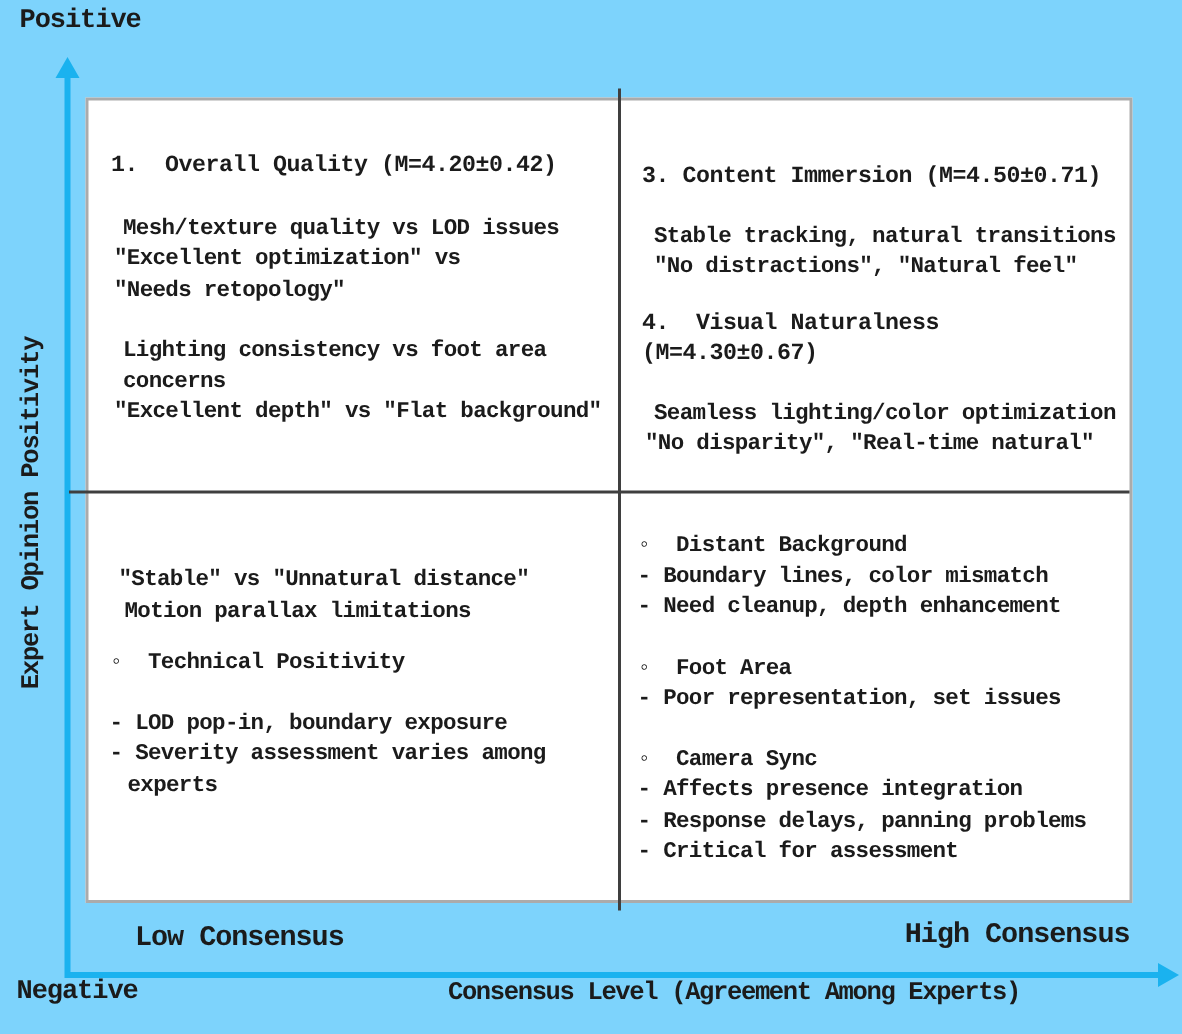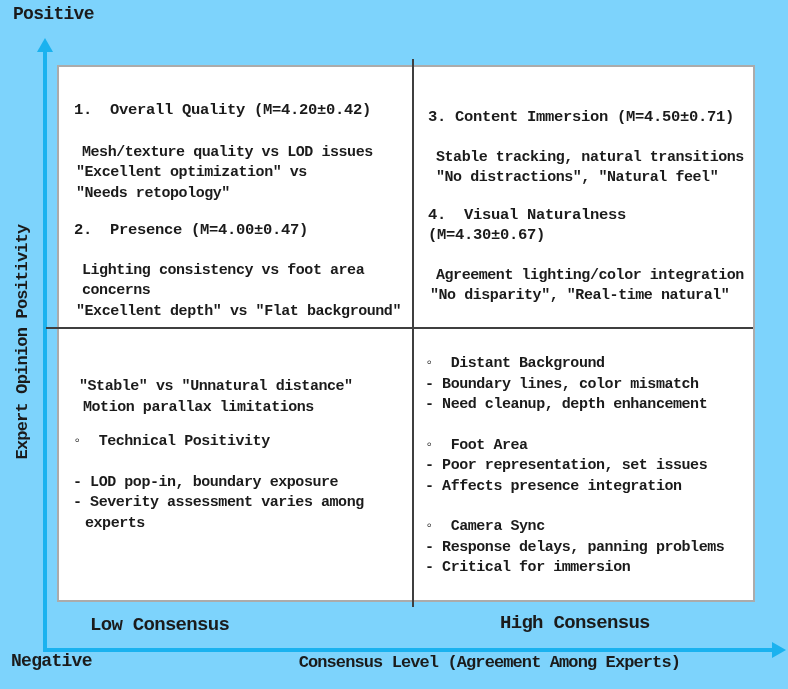--- a/index.html
+++ b/index.html
@@ -21,21 +21,21 @@
   .vdiv{position:absolute;left:412px;top:59px;width:2px;height:548px;background:var(--divider,#3f3f3f);}
   .hdiv{position:absolute;left:46px;top:327px;width:707px;height:2px;background:var(--divider,#3f3f3f);}
   
   .lab{position:absolute;font-weight:700;white-space:nowrap;letter-spacing:-0.7px;}
   .y-top-label{left:13px;top:4px;font-size:18px;}
   .y-bottom-label{left:11px;top:651px;font-size:18px;}
   .y-title{left:22px;top:342px;font-size:17px;letter-spacing:-0.8px;
     transform:translate(-50%,-50%) rotate(-90deg);}
   .x-title{left:100px;top:653px;width:580px;text-align:right;font-size:17px;letter-spacing:-0.9px;}
   .x-low{left:90px;top:614px;font-size:19px;}
-  .x-high{left:500px;top:612px;width:253px;font-size:19px;}
+  .x-high{left:500px;top:612px;width:253px;text-align:right;font-size:19px;}
   
   .quad{position:absolute;}
   .q-tl{left:74px;top:100px;width:338px;}
   .q-tr{left:428px;top:107px;width:322px;}
   .q-bl{left:73px;top:357px;width:300px;}
   .q-br{left:425px;top:354px;width:325px;}
   .ln{font-size:15px;font-weight:700;line-height:20.5px;letter-spacing:-0.45px;white-space:pre-wrap;}
   .heading{font-size:15.5px;letter-spacing:-0.3px;}
   .ind2{padding-left:2px;}
   .ind6{padding-left:6px;}
@@ -66,47 +66,46 @@
 
   <div class="frame"></div>
   <div class="vdiv"></div>
   <div class="hdiv"></div>
 
   <div class="quad q-tl">
     <div class="ln heading">1.  Overall Quality (M=4.20±0.42)</div>
     <div class="ln ind8 mt22">Mesh/texture quality vs LOD issues</div>
     <div class="ln ind2">"Excellent optimization" vs</div>
     <div class="ln ind2">"Needs retopology"</div>
-    <div class="ln heading mt16">2.  Presence (M=4.00±0.47)</div>
     <div class="ln ind8 mt20">Lighting consistency vs foot area concerns</div>
     <div class="ln ind2">"Excellent depth" vs "Flat background"</div>
   </div>
 
   <div class="quad q-tr">
     <div class="ln heading">3. Content Immersion (M=4.50±0.71)</div>
     <div class="ln ind8 mt20">Stable tracking, natural transitions</div>
     <div class="ln ind8">"No distractions", "Natural feel"</div>
     <div class="ln heading mt16">4.  Visual Naturalness (M=4.30±0.67)</div>
-    <div class="ln ind8 mt20">Agreement lighting/color integration</div>
+    <div class="ln ind8 mt20">Seamless lighting/color optimization</div>
     <div class="ln ind2">"No disparity", "Real-time natural"</div>
   </div>
 
   <div class="quad q-bl">
     <div class="ln ind6 mt20">"Stable" vs "Unnatural distance"</div>
     <div class="ln ind10">Motion parallax limitations</div>
     <div class="ln mt14">◦  Technical Positivity</div>
     <div class="ln dash mt20">- LOD pop-in, boundary exposure</div>
     <div class="ln dash">- Severity assessment varies among experts</div>
   </div>
 
   <div class="quad q-br">
     <div class="ln">◦  Distant Background</div>
     <div class="ln dash">- Boundary lines, color mismatch</div>
     <div class="ln dash">- Need cleanup, depth enhancement</div>
     <div class="ln mt20">◦  Foot Area</div>
     <div class="ln dash">- Poor representation, set issues</div>
+    <div class="ln mt20">◦  Camera Sync</div>
     <div class="ln dash">- Affects presence integration</div>
-    <div class="ln mt20">◦  Camera Sync</div>
     <div class="ln dash">- Response delays, panning problems</div>
-    <div class="ln dash">- Critical for immersion</div>
+    <div class="ln dash">- Critical for assessment</div>
   </div>
 
 </div>
 
 </body></html>

